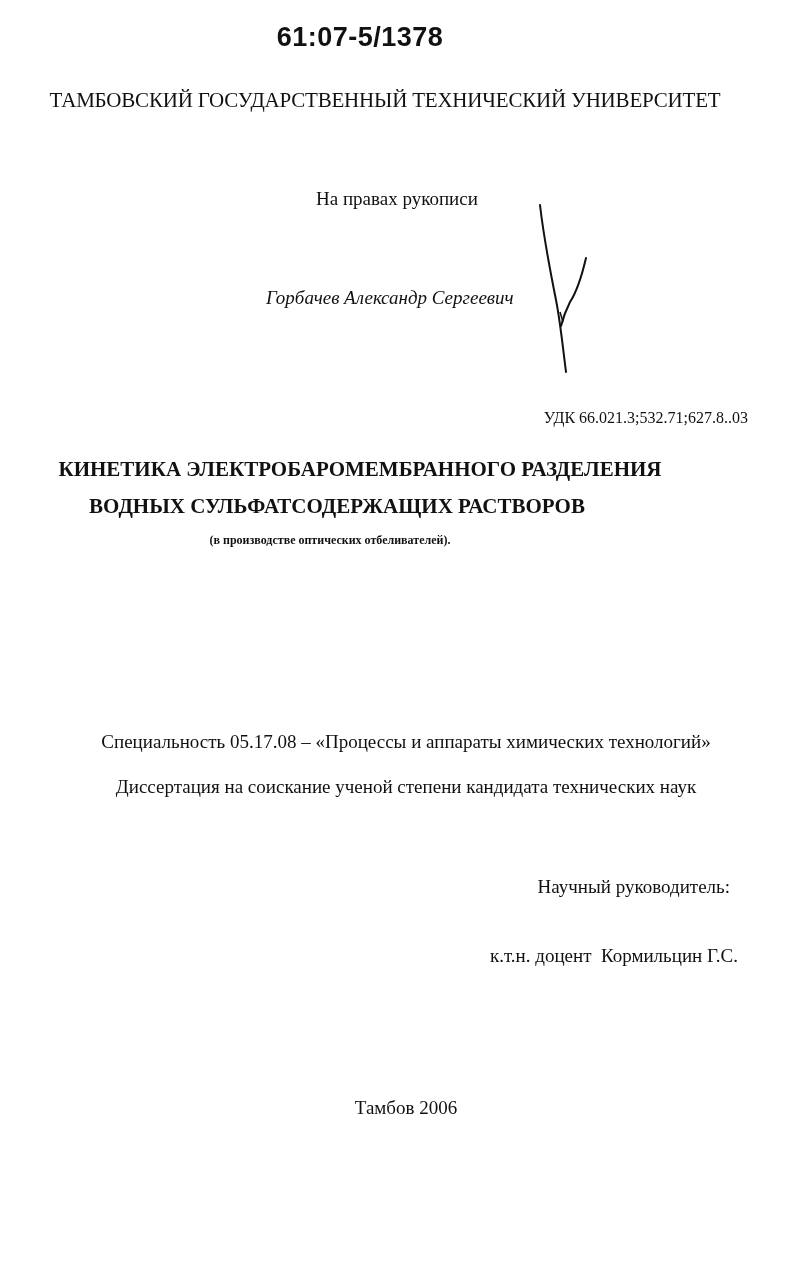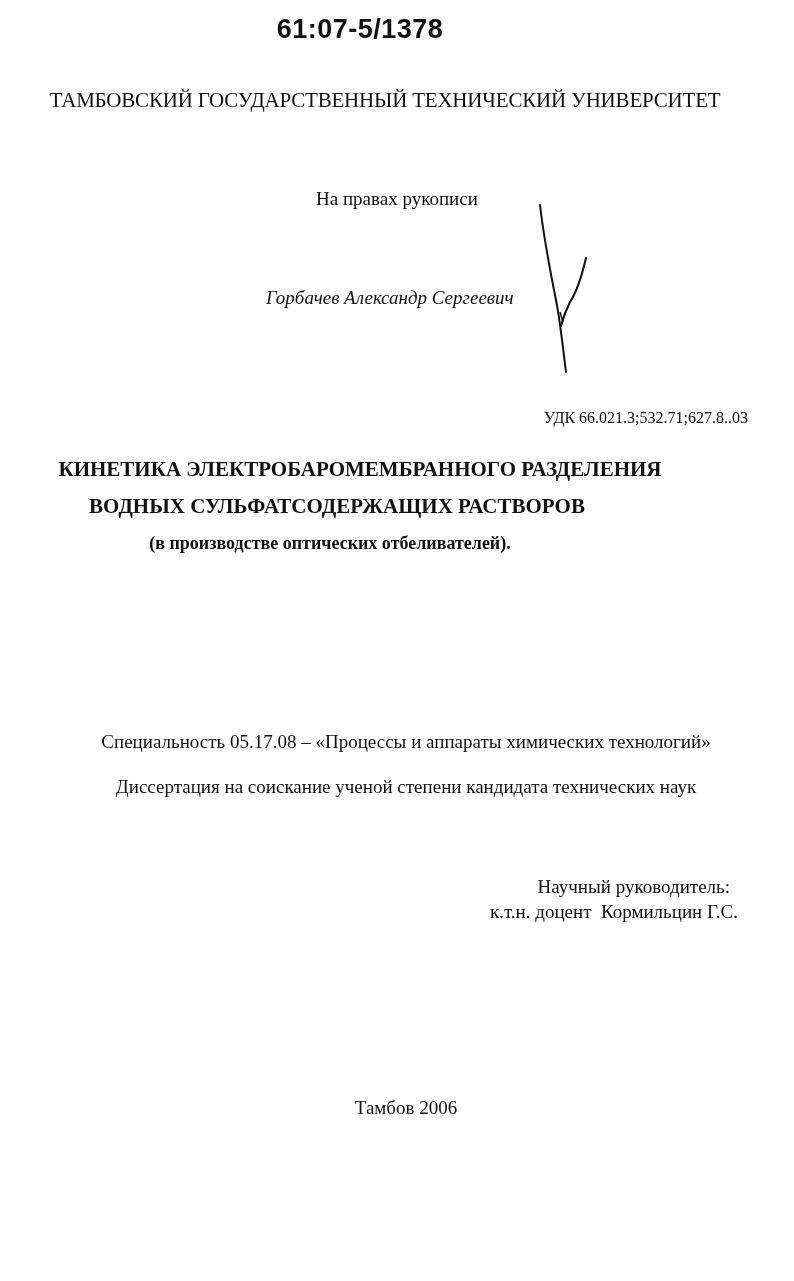--- a/index.html
+++ b/index.html
@@ -1,28 +1,28 @@
 <!DOCTYPE html>
 <html><head>
 <meta charset="utf-8">
 <style>
   html, body { margin: 0; padding: 0; background: #ffffff; }
   body { width: 794px; height: 1281px; position: relative; overflow: hidden; color: #111; }
   .abs { position: absolute; white-space: nowrap; }
   .serif { font-family: "Liberation Serif", "DejaVu Serif", serif; }
   .sans { font-family: "Liberation Sans", "DejaVu Sans", sans-serif; }
-  #archive-code { left: 0; width: 720px; top: 14px; text-align: center; font-size: 27px; font-weight: bold; letter-spacing: 0.5px; }
+  #archive-code { left: 0; width: 720px; top: 22px; text-align: center; font-size: 27px; font-weight: bold; letter-spacing: 0.5px; }
   #university { left: 0; width: 770px; top: 88px; text-align: center; font-size: 21px; letter-spacing: -0.2px; }
   #rights { left: 316px; top: 188px; font-size: 19px; }
   #author { left: 266px; top: 287px; font-size: 19px; font-style: italic; }
   #signature { left: 530px; top: 200px; width: 70px; height: 175px; }
   #udk { right: 46px; top: 409px; font-size: 16px; }
   #title1 { left: 0; width: 720px; top: 457px; text-align: center; font-size: 21px; font-weight: bold; }
   #title2 { left: 0; width: 674px; top: 494px; text-align: center; font-size: 21px; font-weight: bold; }
-  #title3 { left: 0; width: 660px; top: 533px; text-align: center; font-size: 18px; font-weight: bold; }
+  #title3 { left: 0; width: 660px; top: 533px; text-align: center; font-size: 12px; font-weight: bold; }
   #specialty { left: 0; width: 812px; top: 731px; text-align: center; font-size: 19px; }
   #dissertation { left: 0; width: 812px; top: 776px; text-align: center; font-size: 19px; }
   #supervisor-label { right: 64px; top: 876px; font-size: 19px; }
   #supervisor-name { right: 56px; top: 901px; font-size: 19px; }
   #city-year { left: 0; width: 812px; top: 1097px; text-align: center; font-size: 19px; }
 </style>
 </head>
 <body>
 
 <div class="abs sans" id="archive-code">61:07-5/1378</div>
@@ -43,15 +43,15 @@
 
 <div class="abs serif" id="title1">КИНЕТИКА ЭЛЕКТРОБАРОМЕМБРАННОГО РАЗДЕЛЕНИЯ</div>
 <div class="abs serif" id="title2">ВОДНЫХ СУЛЬФАТСОДЕРЖАЩИХ РАСТВОРОВ</div>
 <div class="abs serif" id="title3">(в производстве оптических отбеливателей).</div>
 
 <div class="abs serif" id="specialty">Специальность 05.17.08 – «Процессы и аппараты химических технологий»</div>
 
 <div class="abs serif" id="dissertation">Диссертация на соискание ученой степени кандидата технических наук</div>
 
 <div class="abs serif" id="supervisor-label">Научный руководитель:</div>
-<div class="abs serif" id="supervisor-name" style="white-space: pre;">к.т.н. доцент  Кормильцин Г.С.</div>
+<div class="abs serif" id="supervisor-name" style="white-space: pre; margin-top: 44px;">к.т.н. доцент  Кормильцин Г.С.</div>
 
 <div class="abs serif" id="city-year">Тамбов 2006</div>
 
 </body></html>

